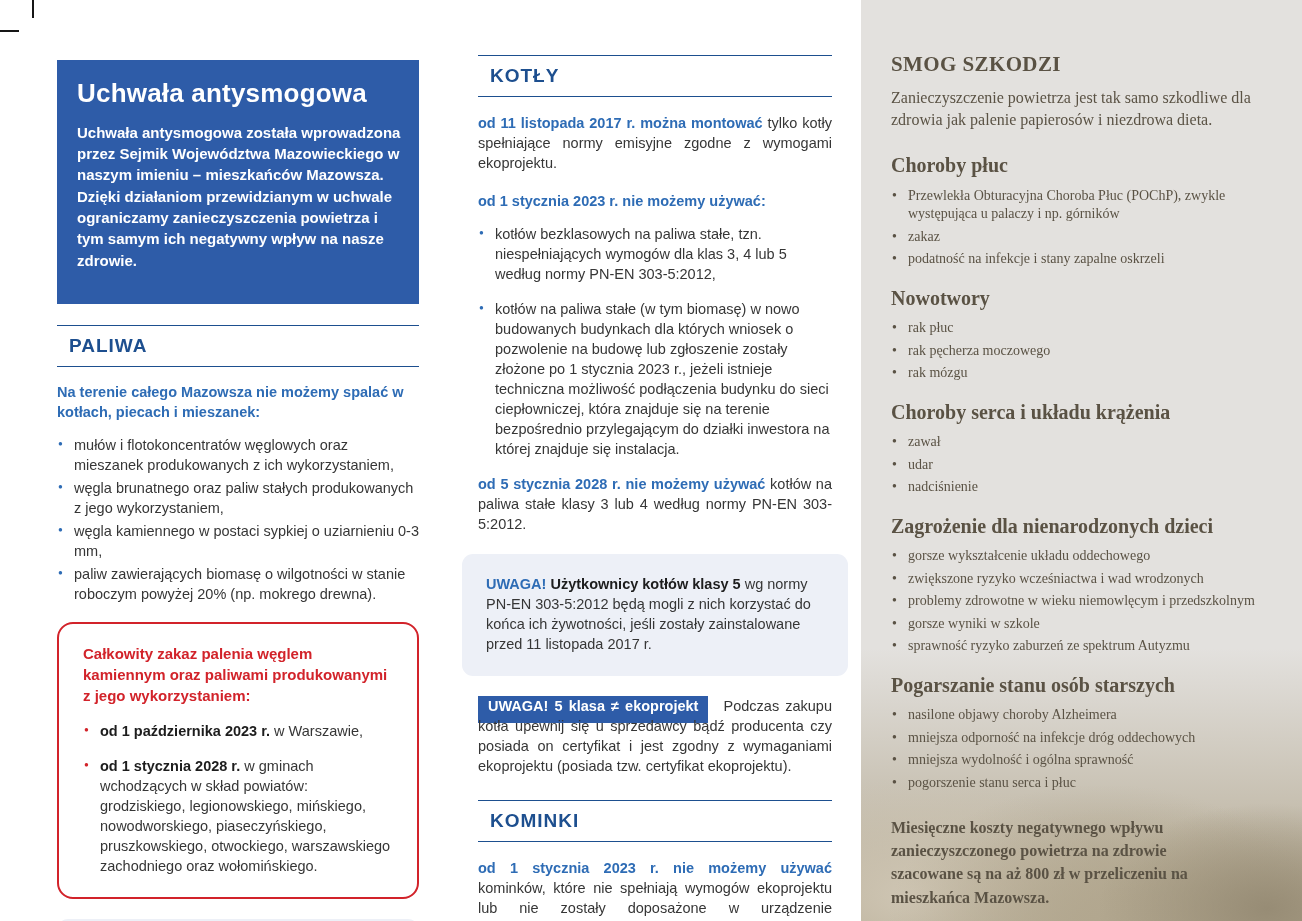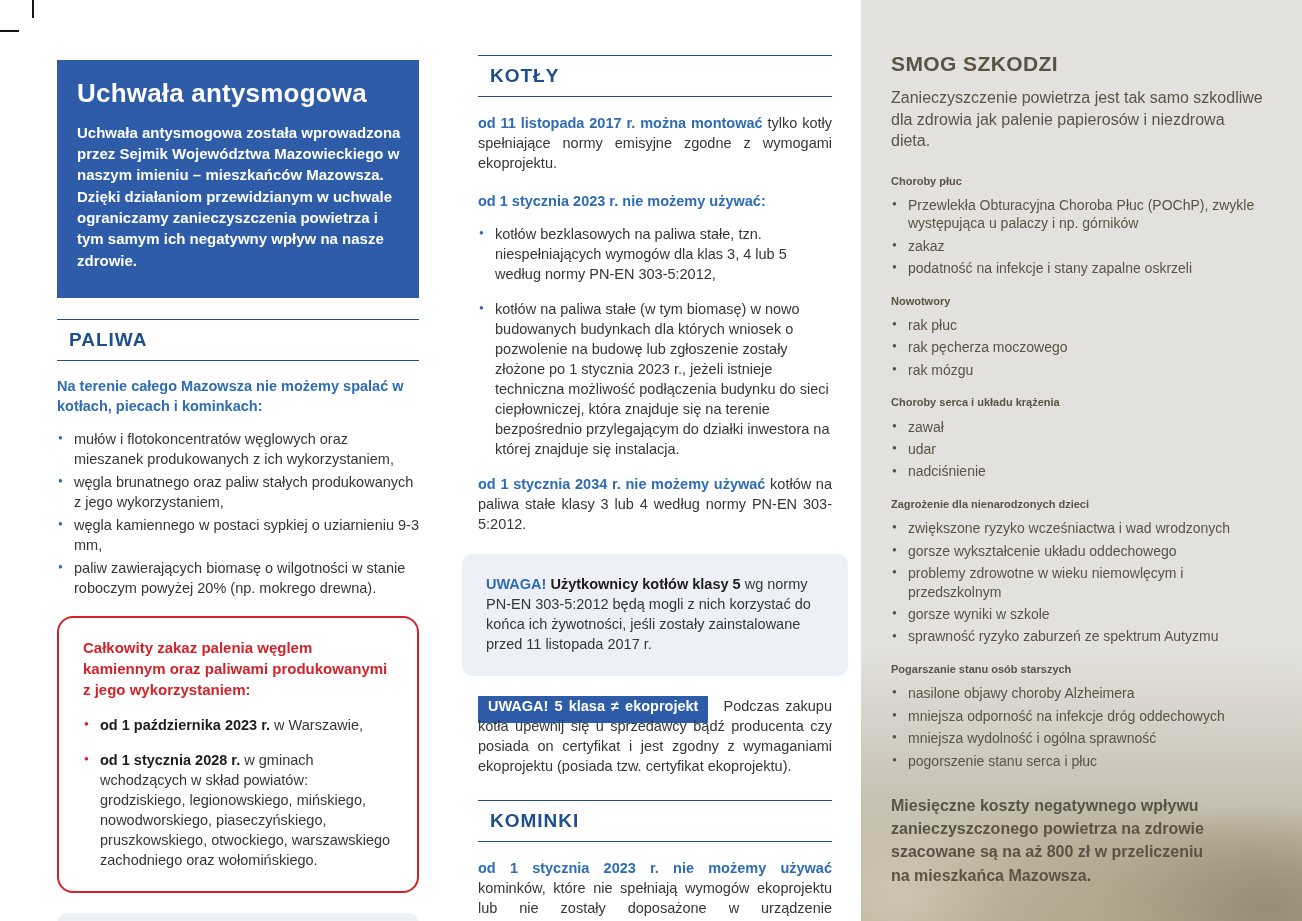--- a/index.html
+++ b/index.html
@@ -18,21 +18,21 @@
   .crop-tl-v { left:32px; top:0; width:2px; height:18px; }
   .crop-tl-h { left:0; top:30px; width:19px; height:2px; }
   .crop-br-h { left:1284px; top:909px; width:18px; height:2px; }
 
   
   .col-left { position:absolute; left:57px; top:60px; width:362px; }
   .col-mid  { position:absolute; left:462px; top:55px; width:386px; }
   .inset { margin-left:16px; margin-right:16px; }
 
   
-  .hero { background:var(--brand-blue,#2e5ca8); color:#fff; padding:16px 18px 14px 20px; }
+  .hero { background:var(--brand-blue,#2e5ca8); color:#fff; padding:16px 18px 20px 20px; }
   .hero h1 { font-size:26px; font-weight:bold; margin-bottom:10px; letter-spacing:.2px; }
   .hero p  { font-size:15px; font-weight:bold; line-height:1.42; }
 
   
   .sec-head {
     border-top:1.5px solid var(--navy,#1d4f8f);
     border-bottom:1.5px solid var(--navy,#1d4f8f);
     padding:7px 0 7px 12px;
     color:var(--navy,#1d4f8f);
     font-size:19px; font-weight:bold; letter-spacing:1px;
@@ -66,25 +66,26 @@
   .badge { background:var(--brand-blue,#2e5ca8); color:#fff; font-weight:bold; padding:2px 10px 9px; margin-right:9px; white-space:nowrap; }
   .kominki-head { margin-top:24px; }
 
   
   .panel {
     position:absolute; left:861px; top:0; width:441px; height:921px;
     background:var(--panel-bg,#e3e1de);
     color:var(--taupe,#5a5244);
     padding:50px 34px 0 30px;
     overflow:hidden;
+    font-family:Liberation Serif, serif;
   }
   .panel h2 { font-size:21px; font-weight:bold; letter-spacing:.4px; margin-bottom:8px; }
   .panel .intro { font-size:16px; line-height:1.35; margin-bottom:22px; }
   .hsec { margin-bottom:16px; position:relative; z-index:2; }
-  .hsec h3 { font-size:11px; font-weight:bold; margin-bottom:7px; }
+  .hsec h3 { font-size:20px; font-weight:bold; margin-bottom:7px; }
   .hsec .blist li { font-size:14px; margin-bottom:4px; line-height:1.32; }
   .footer-note { position:relative; z-index:2; font-weight:bold; font-size:16px; line-height:1.45; margin-top:24px; width:335px; }
 
   .smoke {
     position:absolute; left:0; right:0; bottom:0; height:310px; z-index:1; pointer-events:none;
     background:
       radial-gradient(ellipse 240px 150px at 92% 96%, var(--smoke-dark,#978c75) 0%, rgba(151,140,117,0) 70%),
       radial-gradient(ellipse 300px 190px at 55% 100%, var(--smoke-mid,#b2a78f) 0%, rgba(178,167,143,0) 72%),
       radial-gradient(ellipse 260px 160px at 12% 92%, var(--smoke-light,#cfc6b4) 0%, rgba(207,198,180,0) 75%),
       radial-gradient(ellipse 420px 240px at 70% 120%, var(--smoke-mid,#b2a78f) 0%, rgba(178,167,143,0) 75%),
@@ -101,27 +102,27 @@
 <div class="col-left">
   <div class="hero">
     <h1>Uchwała antysmogowa</h1>
     <p>Uchwała antysmogowa została wprowadzona przez Sejmik Województwa Mazowieckiego w naszym imieniu – mieszkańców Mazowsza. Dzięki działaniom przewidzianym w uchwale ograniczamy zanieczyszczenia powietrza i tym samym ich negatywny wpływ na nasze zdrowie.</p>
   </div>
 
   <div class="sec-head">
     <span>PALIWA</span>
   </div>
 
-  <p class="lead-blue">Na terenie całego Mazowsza nie możemy spalać w kotłach, piecach i kominkach:</p>
+  <p class="lead-blue">Na terenie całego Mazowsza nie możemy spalać w kotłach, piecach i mieszanek:</p>
 
   <ul class="blist">
 
   <li>mułów i flotokoncentratów węglowych oraz mieszanek produkowanych z ich wykorzystaniem,</li>
       <li>węgla brunatnego oraz paliw stałych produkowanych z jego wykorzystaniem,</li>
-      <li>węgla kamiennego w postaci sypkiej o uziarnieniu 9-3 mm,</li>
+      <li>węgla kamiennego w postaci sypkiej o uziarnieniu 0-3 mm,</li>
       <li>paliw zawierających biomasę o wilgotności w stanie roboczym powyżej 20% (np. mokrego drewna).</li>
     </ul>
 
   <div class="ban-box">
     <p class="ban-head">Całkowity zakaz palenia węglem kamiennym oraz paliwami produkowanymi z jego wykorzystaniem:</p>
     <ul class="blist red sp">
 
         <li>
           <b class="dk">od 1 października 2023 r.</b><span> w Warszawie,</span>
         </li>
@@ -151,21 +152,21 @@
     <b class="bb">od 1 stycznia 2023 r. nie możemy używać:</b>
   </p>
 
   <ul class="blist sp inset">
 
   <li>kotłów bezklasowych na paliwa stałe, tzn. niespełniających wymogów dla klas 3, 4 lub 5 według normy PN-EN 303-5:2012,</li>
       <li>kotłów na paliwa stałe (w tym biomasę) w nowo budowanych budynkach dla których wniosek o pozwolenie na budowę lub zgłoszenie zostały złożone po 1 stycznia 2023 r., jeżeli istnieje techniczna możliwość podłączenia budynku do sieci ciepłowniczej, która znajduje się na terenie bezpośrednio przylegającym do działki inwestora na której znajduje się instalacja.</li>
     </ul>
 
   <p class="just inset" style="margin-top:6px;">
-    <b class="bb">od 1 stycznia 2034 r. nie możemy używać</b><span> kotłów na paliwa stałe klasy 3 lub 4 według normy PN-EN 303-5:2012.</span>
+    <b class="bb">od 5 stycznia 2028 r. nie możemy używać</b><span> kotłów na paliwa stałe klasy 3 lub 4 według normy PN-EN 303-5:2012.</span>
   </p>
 
   <div class="note-box">
     <p>
       <b class="uw">UWAGA!</b><b class="dk"> Użytkownicy kotłów klasy 5</b><span> wg normy PN-EN 303-5:2012 będą mogli z nich korzystać do końca ich żywotności, jeśli zostały zainstalowane przed 11 listopada 2017 r.</span>
     </p>
   </div>
 
   <p class="just inset badge-para">
     <span class="badge">UWAGA! 5 klasa ≠ ekoprojekt</span><span> Podczas zakupu kotła upewnij się u sprzedawcy bądź producenta czy posiada on certyfikat i jest zgodny z wymaganiami ekoprojektu (posiada tzw. certyfikat ekoprojektu).</span>
@@ -215,22 +216,22 @@
         <li>zawał</li>
           <li>udar</li>
           <li>nadciśnienie</li>
         </ul>
       </section>
 
       <section class="hsec">
         <h3>Zagrożenie dla nienarodzonych dzieci</h3>
         <ul class="blist taupe">
 
-        <li>zwiększone ryzyko wcześniactwa i wad wrodzonych</li>
-          <li>gorsze wykształcenie układu oddechowego</li>
+        <li>gorsze wykształcenie układu oddechowego</li>
+          <li>zwiększone ryzyko wcześniactwa i wad wrodzonych</li>
           <li>problemy zdrowotne w wieku niemowlęcym i przedszkolnym</li>
           <li>gorsze wyniki w szkole</li>
           <li>sprawność ryzyko zaburzeń ze spektrum Autyzmu</li>
         </ul>
       </section>
 
       <section class="hsec">
         <h3>Pogarszanie stanu osób starszych</h3>
         <ul class="blist taupe">
 

